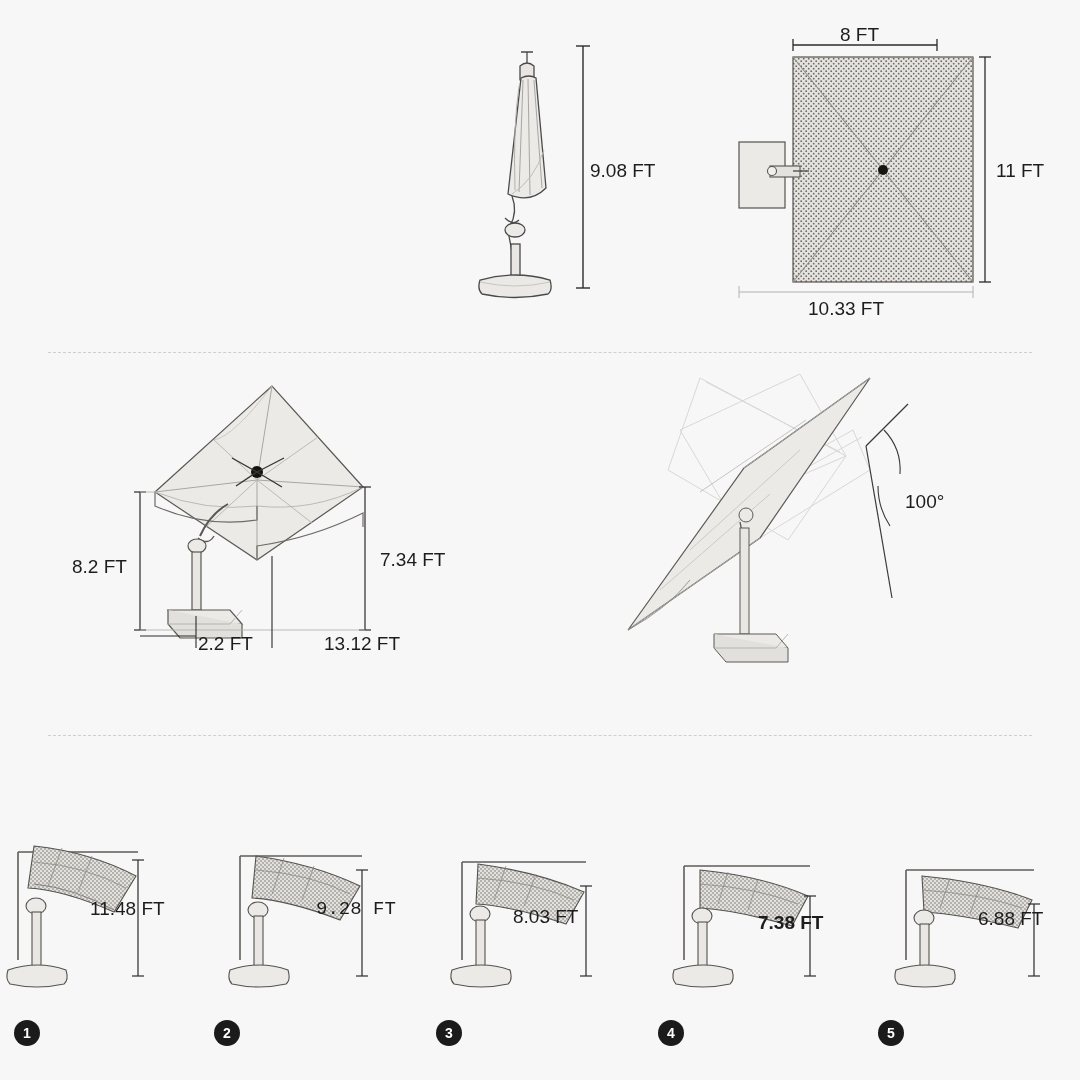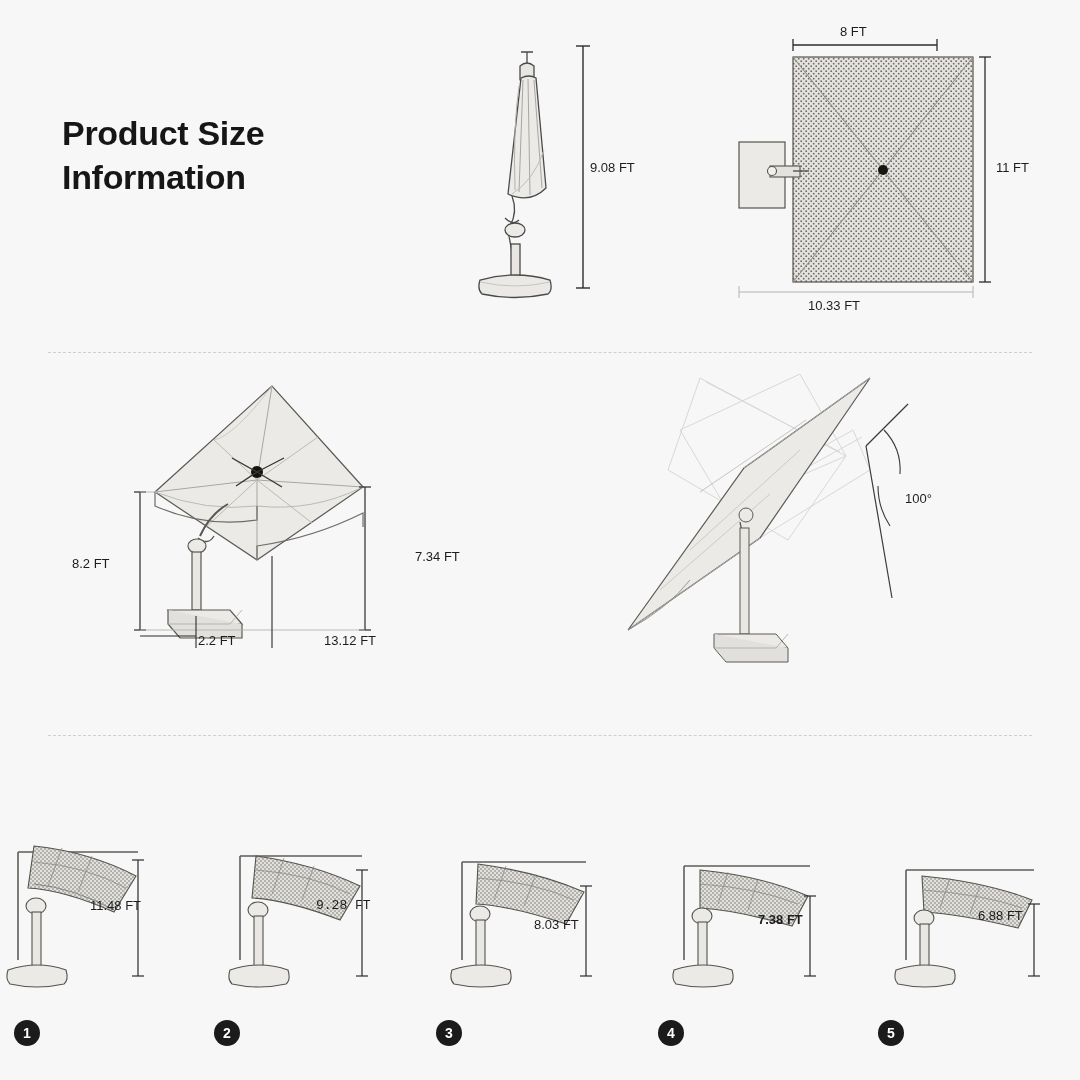--- a/index.html
+++ b/index.html
@@ -37,21 +37,21 @@
     left: 48px;
     width: 984px;
     border-top: 1px dashed #cfcfcf;
     height: 0;
   }
   .div1 { top: 352px; }
   .div2 { top: 735px; }
 
   .lbl {
     position: absolute;
-    font-size: 13px;
+    font-size: 19px;
     color: #1d1d1d;
     white-space: nowrap;
   }
 
   svg.layer {
     position: absolute;
     left: 0;
     top: 0;
     width: 1080px;
     height: 1080px;
@@ -70,22 +70,20 @@
     display: flex;
     align-items: center;
     justify-content: center;
   }
 </style>
 </head>
 <body>
 
 <div class="page">
 
-  <div class="title">Product Size
-Information</div>
 
   <div class="divider div1"></div>
   <div class="divider div2"></div>
 
   <svg class="layer" viewBox="0 0 1080 1080">
     <defs>
       <pattern id="mesh" width="5" height="5" patternUnits="userSpaceOnUse">
         <rect width="5" height="5" fill="#e5e3df"></rect>
         <circle cx="1.2" cy="1.2" r="0.9" fill="#6d6a64"></circle>
         <circle cx="3.7" cy="3.7" r="0.9" fill="#6d6a64"></circle>
@@ -321,31 +319,31 @@
   <div class="lbl" style="left:590px; top:160px;">9.08 FT</div>
 
   <div class="lbl" style="left:840px; top:24px;">8 FT</div>
 
   <div class="lbl" style="left:996px; top:160px;">11 FT</div>
 
   <div class="lbl" style="left:808px; top:298px;text-align:center;">10.33 FT</div>
 
   <div class="lbl" style="left:72px; top:556px;">8.2 FT</div>
 
-  <div class="lbl" style="left:380px; top:549px;margin-left:35px;">7.34 FT</div>
+  <div class="lbl" style="left:380px; top:549px;">7.34 FT</div>
 
   <div class="lbl" style="left:198px; top:633px;">2.2 FT</div>
 
   <div class="lbl" style="left:276px; top:633px;margin-left:48px;">13.12 FT</div>
 
   <div class="lbl" style="left:905px; top:491px;">100°</div>
 
   <div class="lbl" style="left:90px; top:898px;">11.48 FT</div>
   <div class="lbl" style="left:316px; top:898px;font-family:Liberation Mono, monospace;">9.28 FT</div>
-  <div class="lbl" style="left:534px; top:906px;margin-top:11px;">8.03 FT</div>
+  <div class="lbl" style="left:513px; top:906px;">8.03 FT</div>
   <div class="lbl" style="left:758px; top:912px;font-weight:bold;">7.38 FT</div>
   <div class="lbl" style="left:978px; top:908px;">6.88 FT</div>
 
   <div class="badge" style="left:14px; top:1020px;">1</div>
   <div class="badge" style="left:214px; top:1020px;">2</div>
   <div class="badge" style="left:436px; top:1020px;">3</div>
   <div class="badge" style="left:658px; top:1020px;">4</div>
   <div class="badge" style="left:878px; top:1020px;">5</div>
 
 </div>

